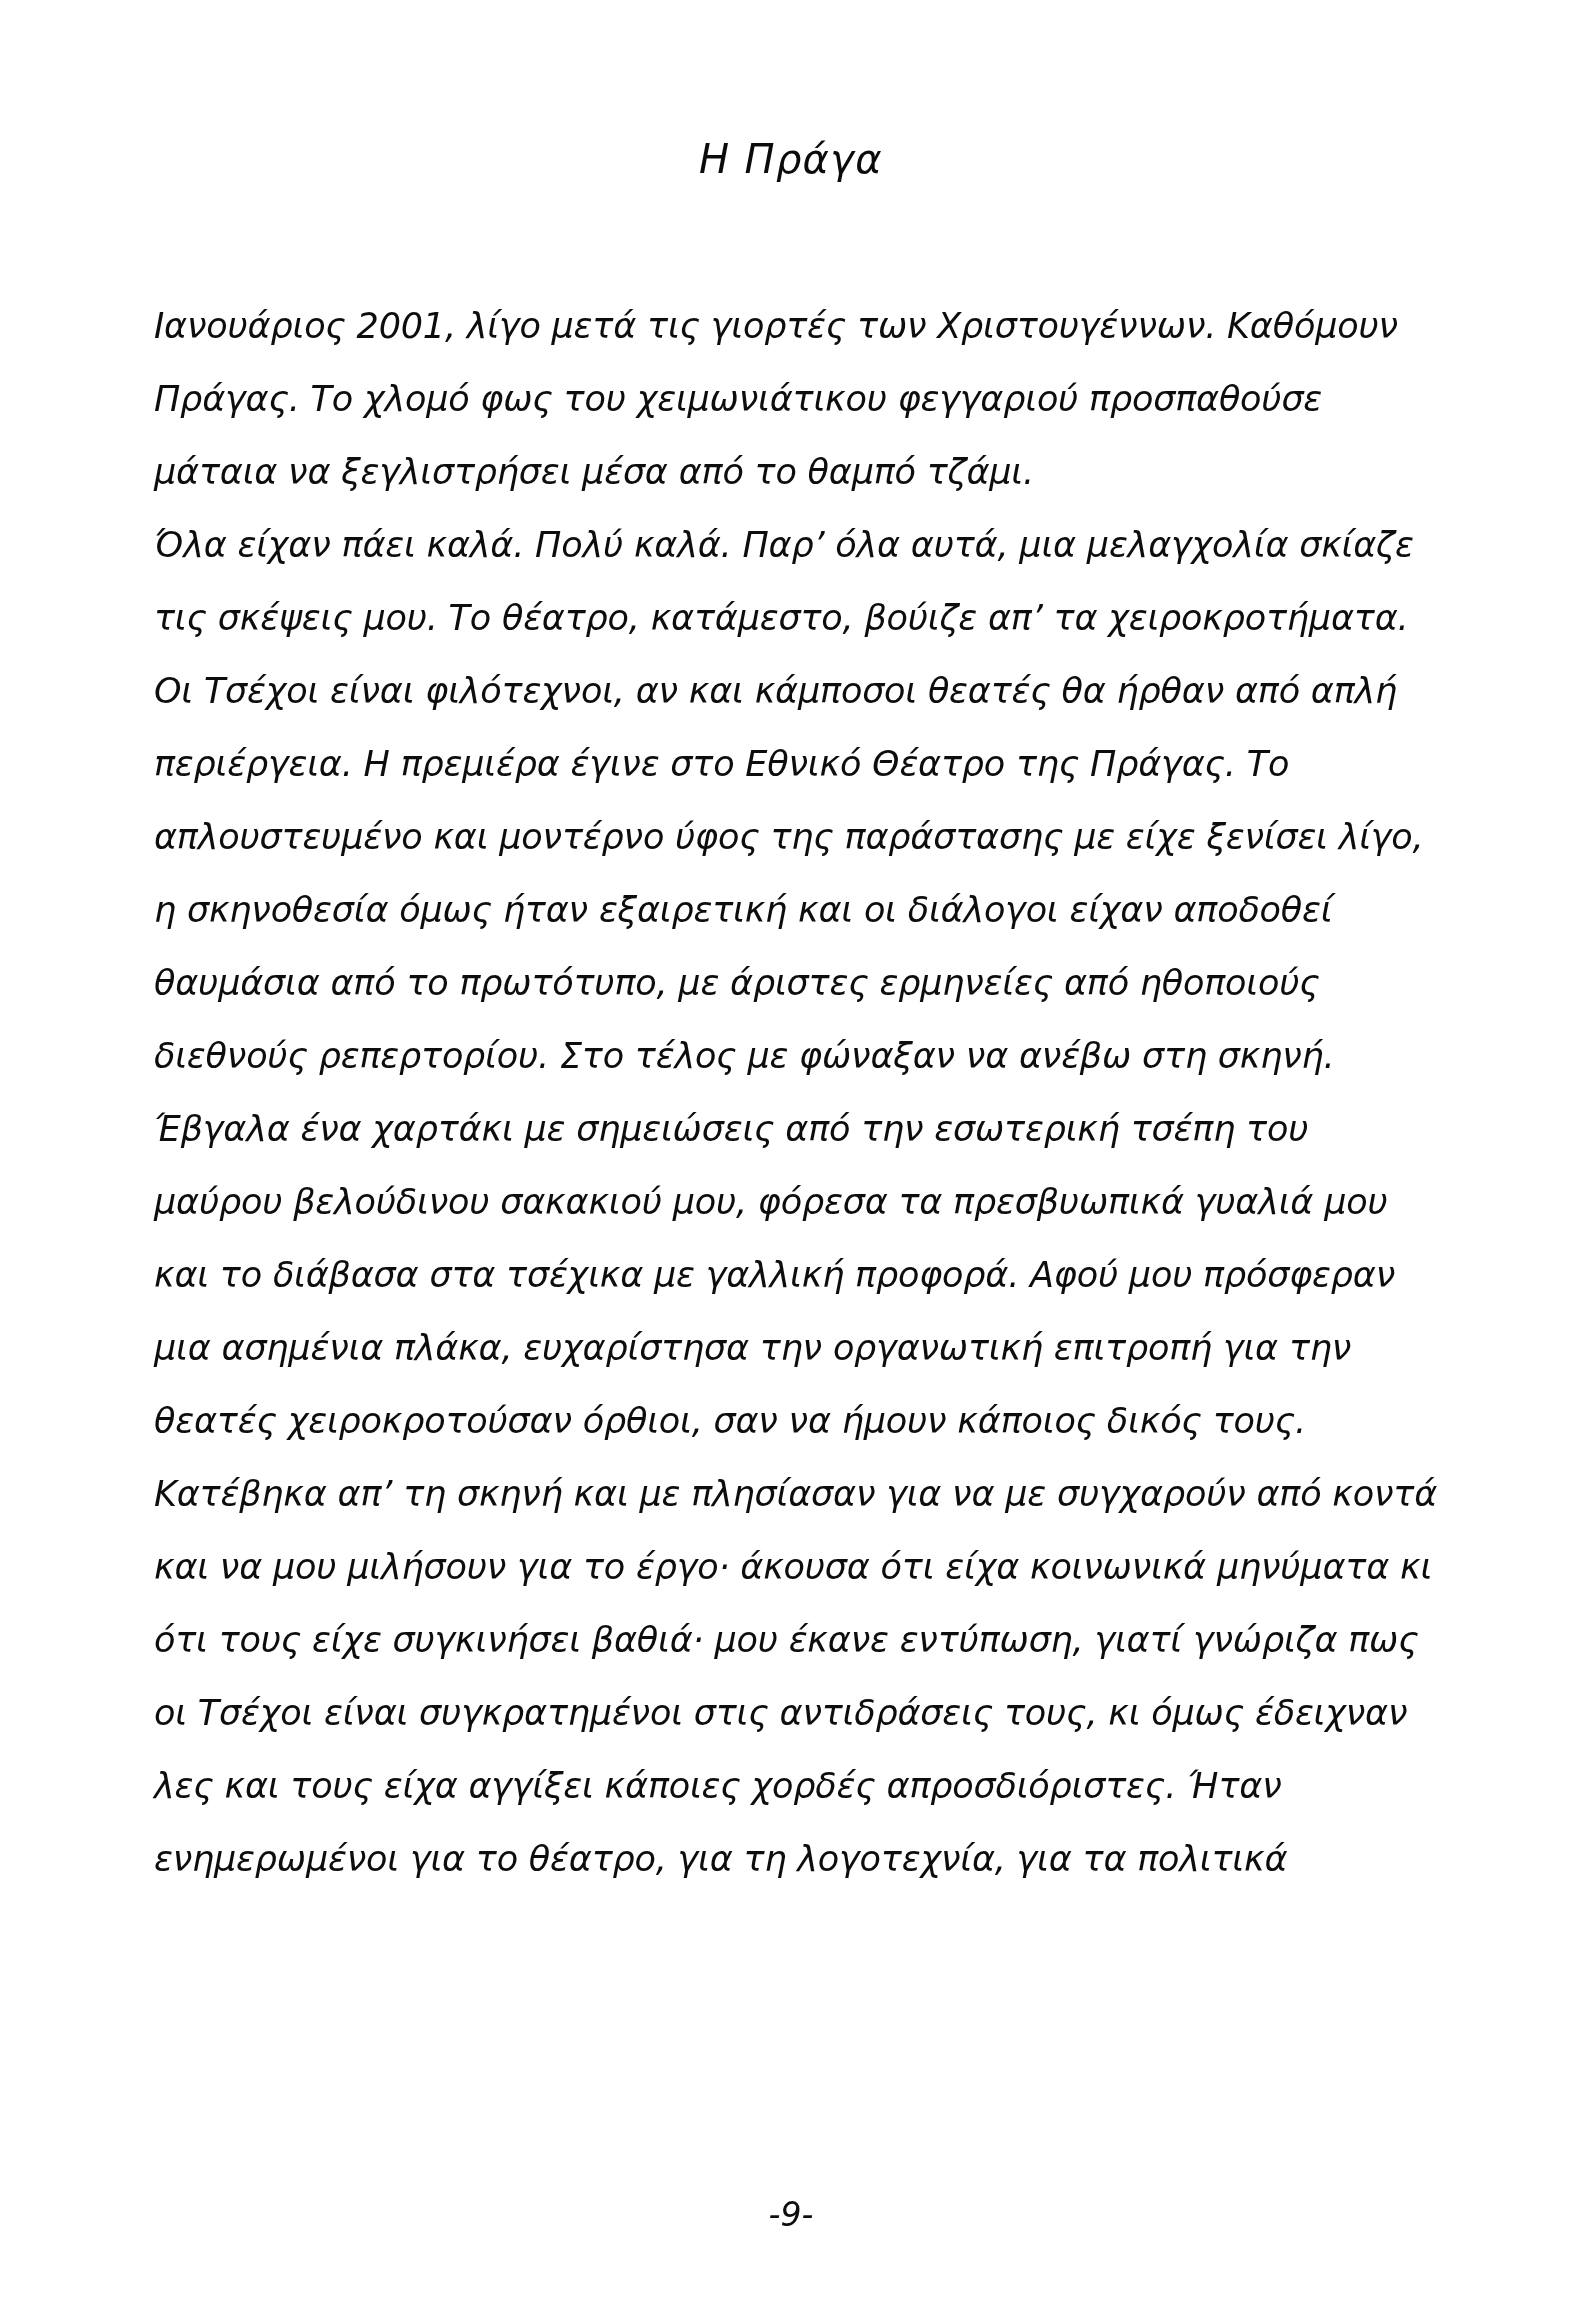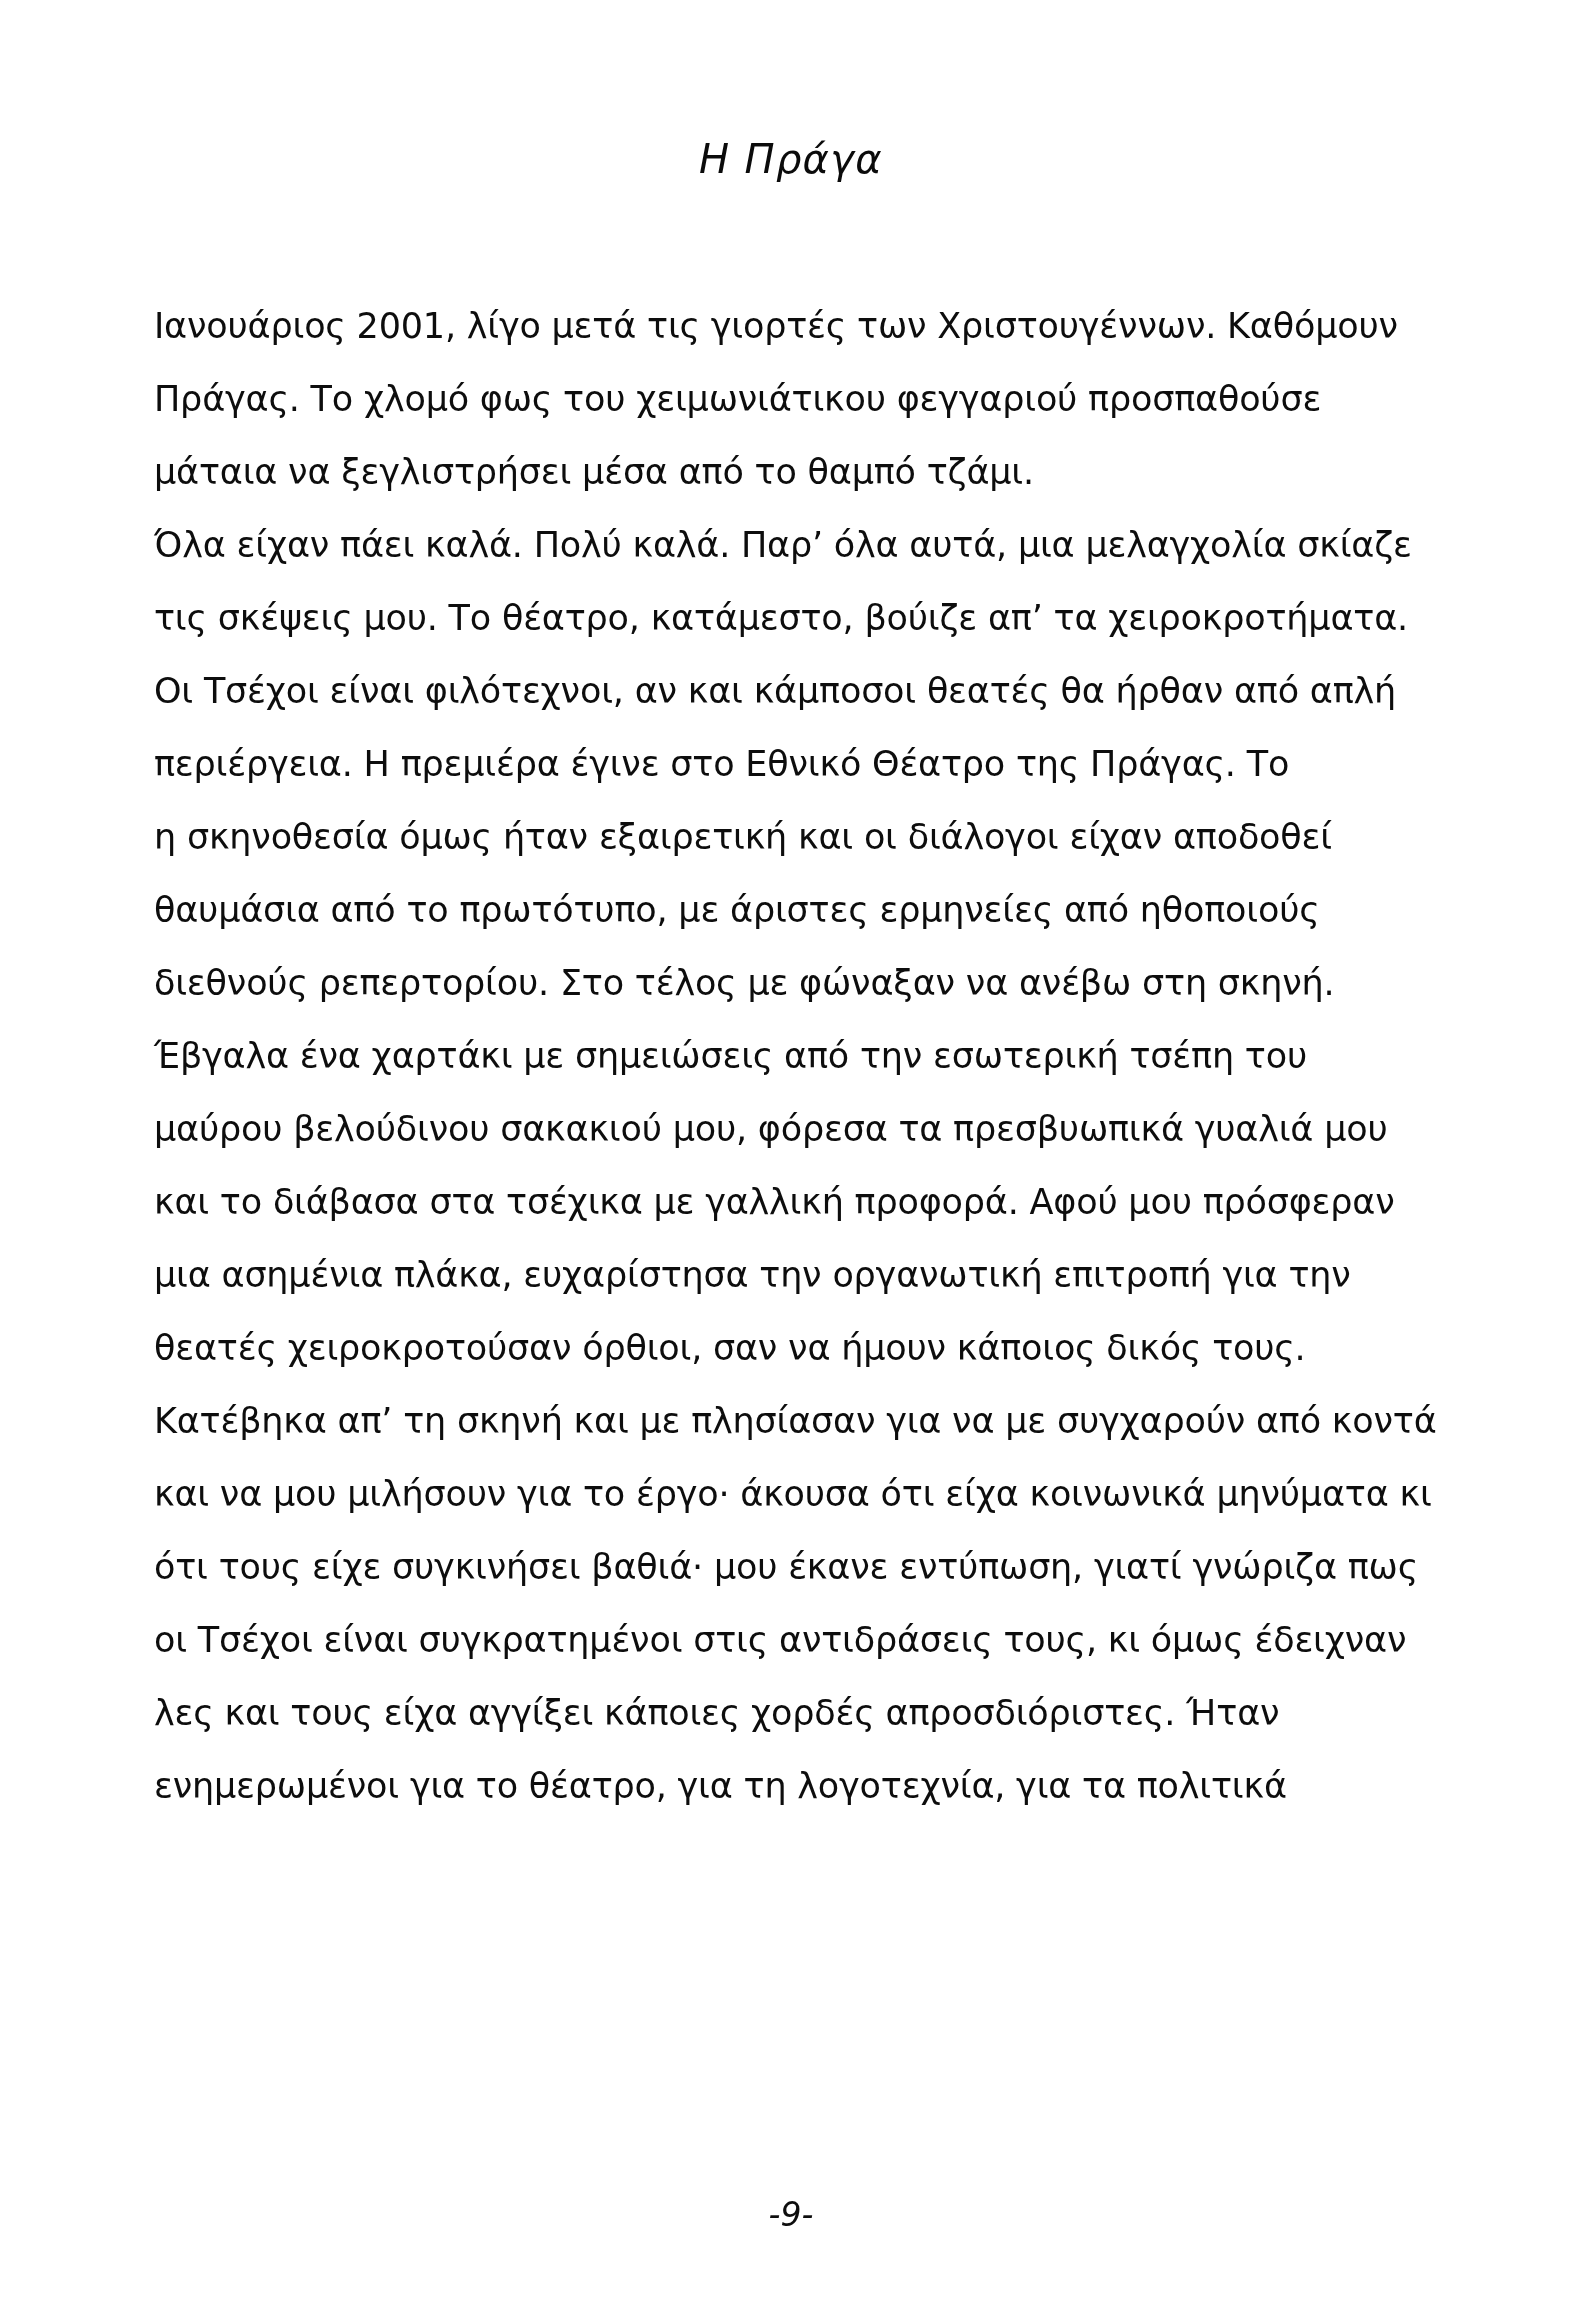--- a/index.html
+++ b/index.html
@@ -34,20 +34,21 @@
     white-space: pre;
   }
   
   .body-text {
     position: absolute;
     top: 278px;
     left: 154px;
     width: 1292px;
     font-family: "DejaVu Sans", sans-serif;
     font-size: 35px;
+    font-style: italic;
     font-weight: 400;
     line-height: 73px;
     color: #0d0d0d;
     letter-spacing: -0.2px;
   }
   .text-line {
     display: block;
     white-space: pre;
     height: 73px;
     overflow: visible;
@@ -74,20 +75,21 @@
   <div class="page-title">Η Πράγα</div>
 
   <div class="body-text">
     <span class="text-line">Ιανουάριος 2001, λίγο μετά τις γιορτές των Χριστουγέννων. Καθόμουν</span>
     <span class="text-line">Πράγας. Το χλομό φως του χειμωνιάτικου φεγγαριού προσπαθούσε</span>
     <span class="text-line">μάταια να ξεγλιστρήσει μέσα από το θαμπό τζάμι.</span>
     <span class="text-line">Όλα είχαν πάει καλά. Πολύ καλά. Παρ’ όλα αυτά, μια μελαγχολία σκίαζε</span>
     <span class="text-line">τις σκέψεις μου. Το θέατρο, κατάμεστο, βούιζε απ’ τα χειροκροτήματα.</span>
     <span class="text-line">Οι Τσέχοι είναι φιλότεχνοι, αν και κάμποσοι θεατές θα ήρθαν από απλή</span>
     <span class="text-line">περιέργεια. Η πρεμιέρα έγινε στο Εθνικό Θέατρο της Πράγας. Το</span>
+    <span class="text-line">απλουστευμένο και μοντέρνο ύφος της παράστασης με είχε ξενίσει λίγο,</span>
     <span class="text-line">η σκηνοθεσία όμως ήταν εξαιρετική και οι διάλογοι είχαν αποδοθεί</span>
     <span class="text-line">θαυμάσια από το πρωτότυπο, με άριστες ερμηνείες από ηθοποιούς</span>
     <span class="text-line">διεθνούς ρεπερτορίου. Στο τέλος με φώναξαν να ανέβω στη σκηνή.</span>
     <span class="text-line">Έβγαλα ένα χαρτάκι με σημειώσεις από την εσωτερική τσέπη του</span>
     <span class="text-line">μαύρου βελούδινου σακακιού μου, φόρεσα τα πρεσβυωπικά γυαλιά μου</span>
     <span class="text-line">και το διάβασα στα τσέχικα με γαλλική προφορά. Αφού μου πρόσφεραν</span>
     <span class="text-line">μια ασημένια πλάκα, ευχαρίστησα την οργανωτική επιτροπή για την</span>
     <span class="text-line">θεατές χειροκροτούσαν όρθιοι, σαν να ήμουν κάποιος δικός τους.</span>
     <span class="text-line">Κατέβηκα απ’ τη σκηνή και με πλησίασαν για να με συγχαρούν από κοντά</span>
     <span class="text-line">και να μου μιλήσουν για το έργο· άκουσα ότι είχα κοινωνικά μηνύματα κι</span>

